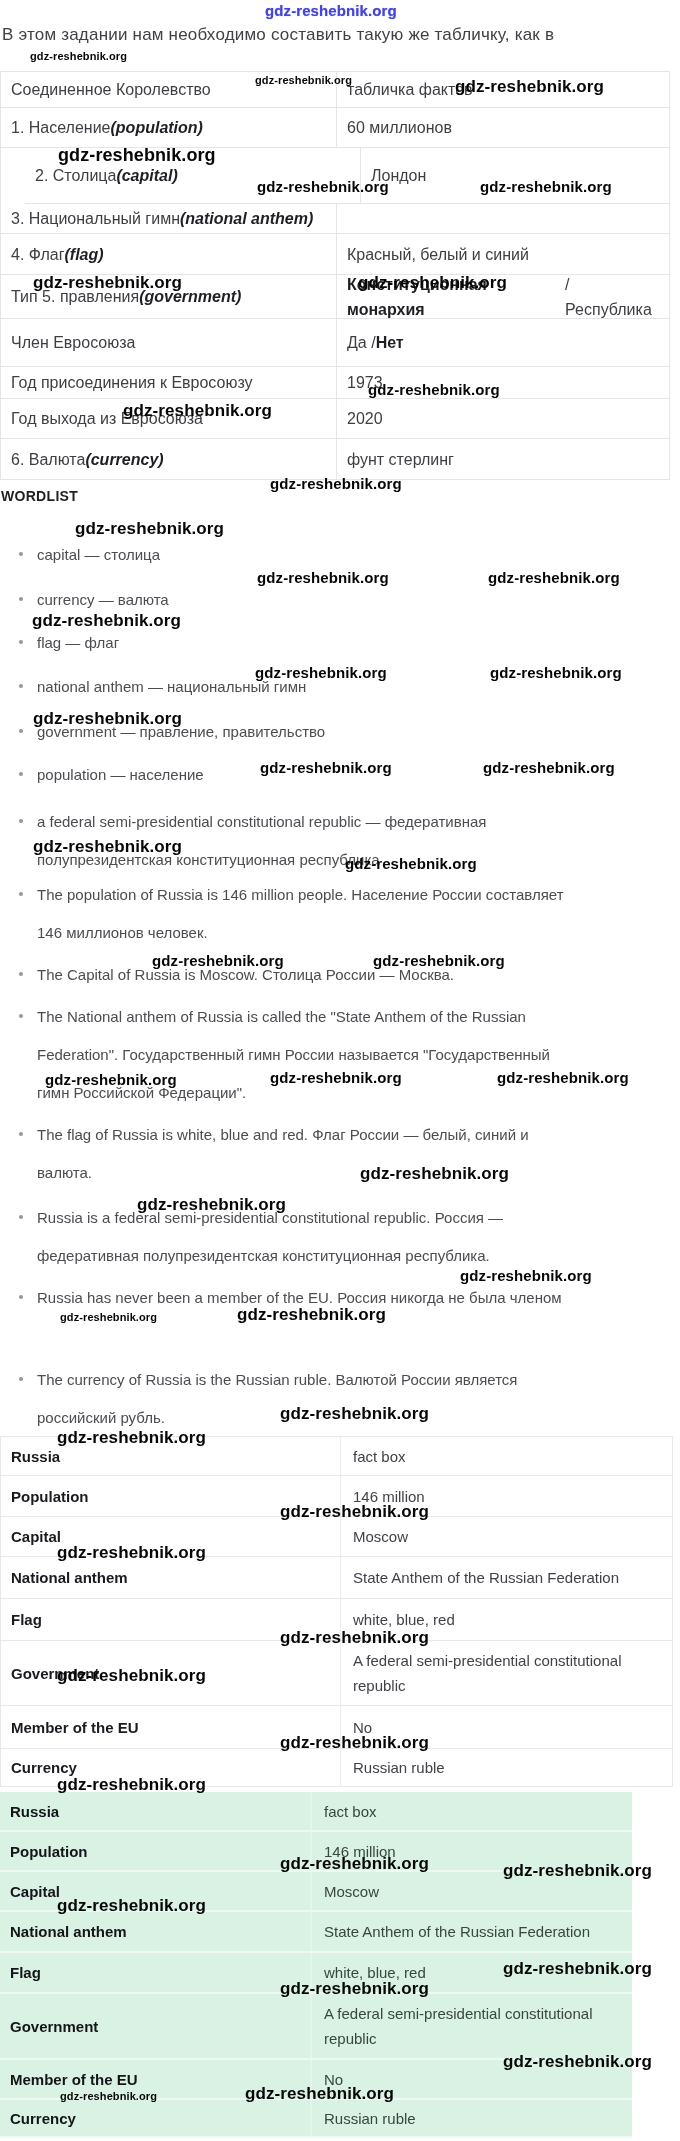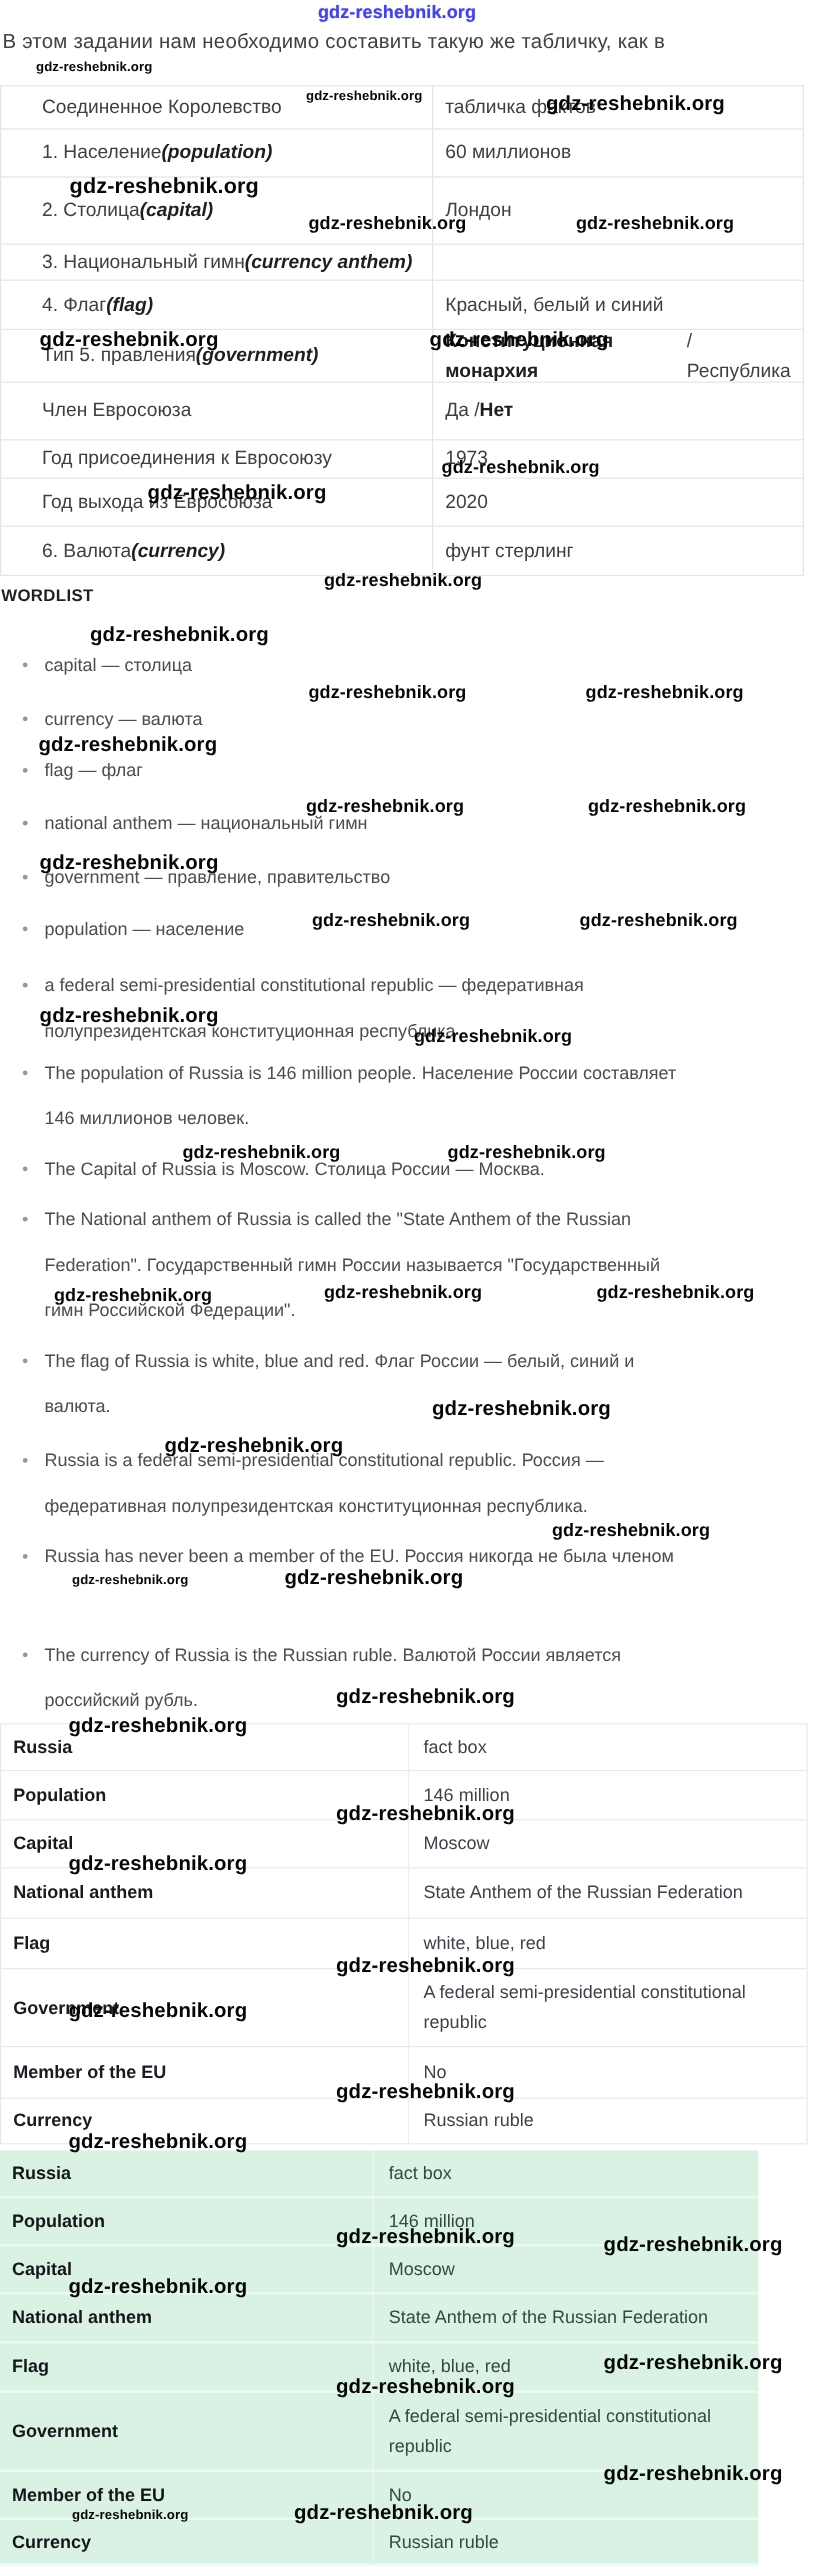--- a/index.html
+++ b/index.html
@@ -17,21 +17,21 @@
     position:absolute;color:#060606;font-weight:bold;white-space:nowrap;
     letter-spacing:.1px;line-height:1.1;
   }
   .wm.blue{color:#4545d6;text-shadow:0 0 1px #8a8aee;}
   
   .ftable{position:absolute;left:0;box-sizing:border-box;}
   .t-row{display:flex;box-sizing:border-box;}
   .t-lab,.t-val{display:flex;align-items:center;box-sizing:border-box;line-height:25px;}
   
   .t-uk{top:71px;width:670px;border:1px solid #e5e5e5;border-bottom:0;}
-  .t-uk .t-row{border-bottom:1px solid #e5e5e5;padding-left:24px;}
+  .t-uk .t-row{border-bottom:1px solid #e5e5e5;}
   .t-uk .t-lab{width:336px;border-right:1px solid #e5e5e5;padding:0 8px 0 10px;font-size:16px;color:#3e3e44;}
   .t-uk .t-val{flex:1;padding:0 10px;font-size:16px;color:#3e3e44;}
   .t-uk .t-lab b i, .t-uk .t-lab b{color:#1e1e24;}
   .t-uk .t-val b{color:#1e1e24;}
   
   .wl-title{position:absolute;left:1px;top:488px;font-size:14px;font-weight:bold;color:#1f1f24;letter-spacing:.3px;}
   .wl-item{position:absolute;left:37px;font-size:15px;color:#4c4c52;}
   .wl-line{line-height:38px;white-space:nowrap;}
   .wl-dot{position:absolute;left:-18px;top:16px;width:4px;height:4px;border-radius:50%;background:#95959b;}
   
@@ -53,26 +53,26 @@
 
   <div class="ftable t-uk">
       <div class="t-row" style="height: 36px;">
         <div class="t-lab">Соединенное Королевство</div>
         <div class="t-val">табличка фактов</div>
       </div>
       <div class="t-row" style="height: 40px;">
         <div class="t-lab">1. Население <b><i>(population)</i></b></div>
         <div class="t-val">60 миллионов</div>
       </div>
-      <div class="t-row" style="height: 56px;">
+      <div class="t-row" style="height: 56px; margin-left: 24px;">
         <div class="t-lab">2. Столица <b><i>(capital)</i></b></div>
         <div class="t-val">Лондон</div>
       </div>
       <div class="t-row" style="height: 30px;">
-        <div class="t-lab">3. Национальный гимн <b><i>(currency anthem)</i></b></div>
+        <div class="t-lab">3. Национальный гимн <b><i>(national anthem)</i></b></div>
       </div>
       <div class="t-row" style="height: 41px;">
         <div class="t-lab">4. Флаг <b><i>(flag)</i></b></div>
         <div class="t-val">Красный, белый и синий</div>
       </div>
       <div class="t-row" style="height: 44px;">
         <div class="t-lab">Тип 5. правления <b><i>(government)</i></b></div>
         <div class="t-val"><b>Конституционная монархия</b> / Республика</div>
       </div>
       <div class="t-row" style="height: 48px;">

